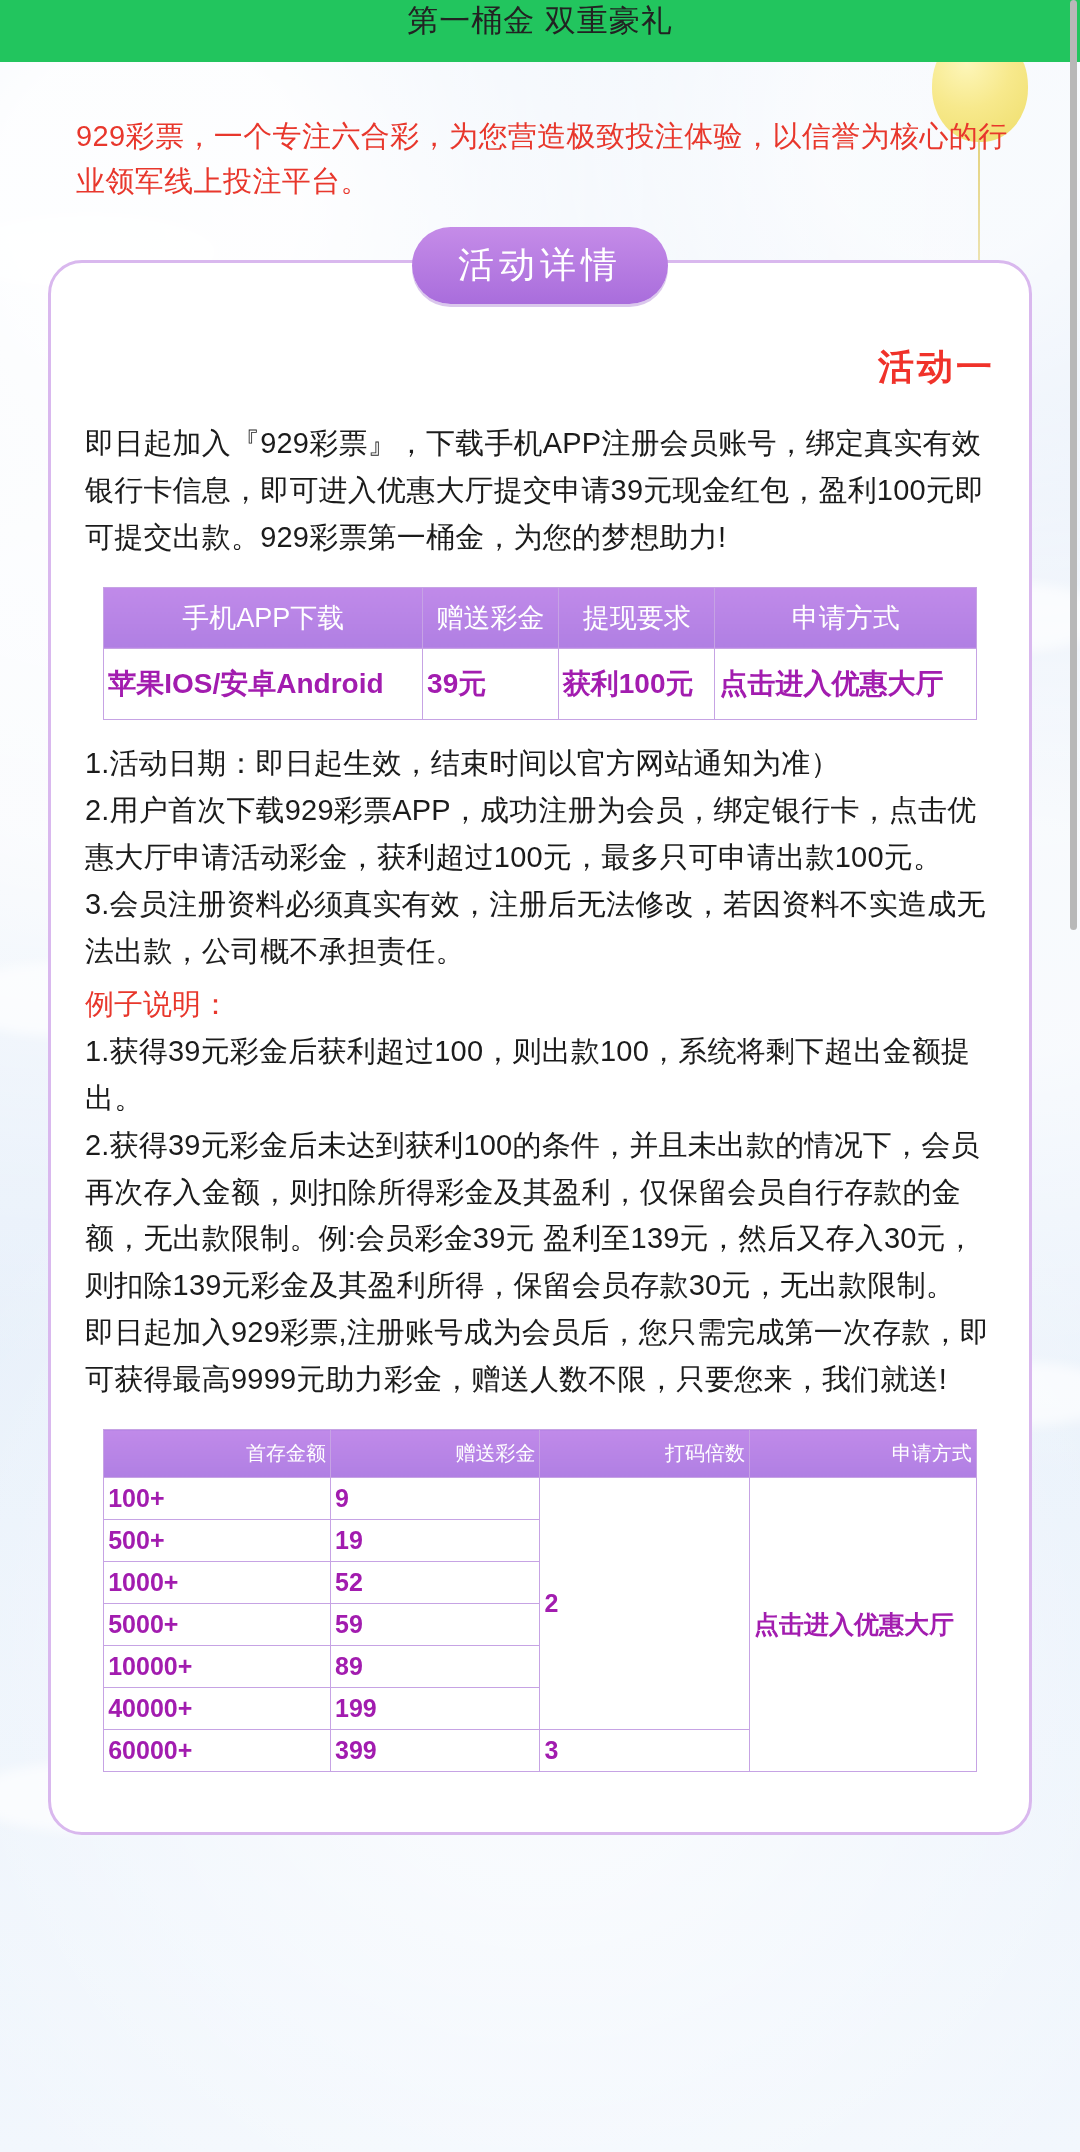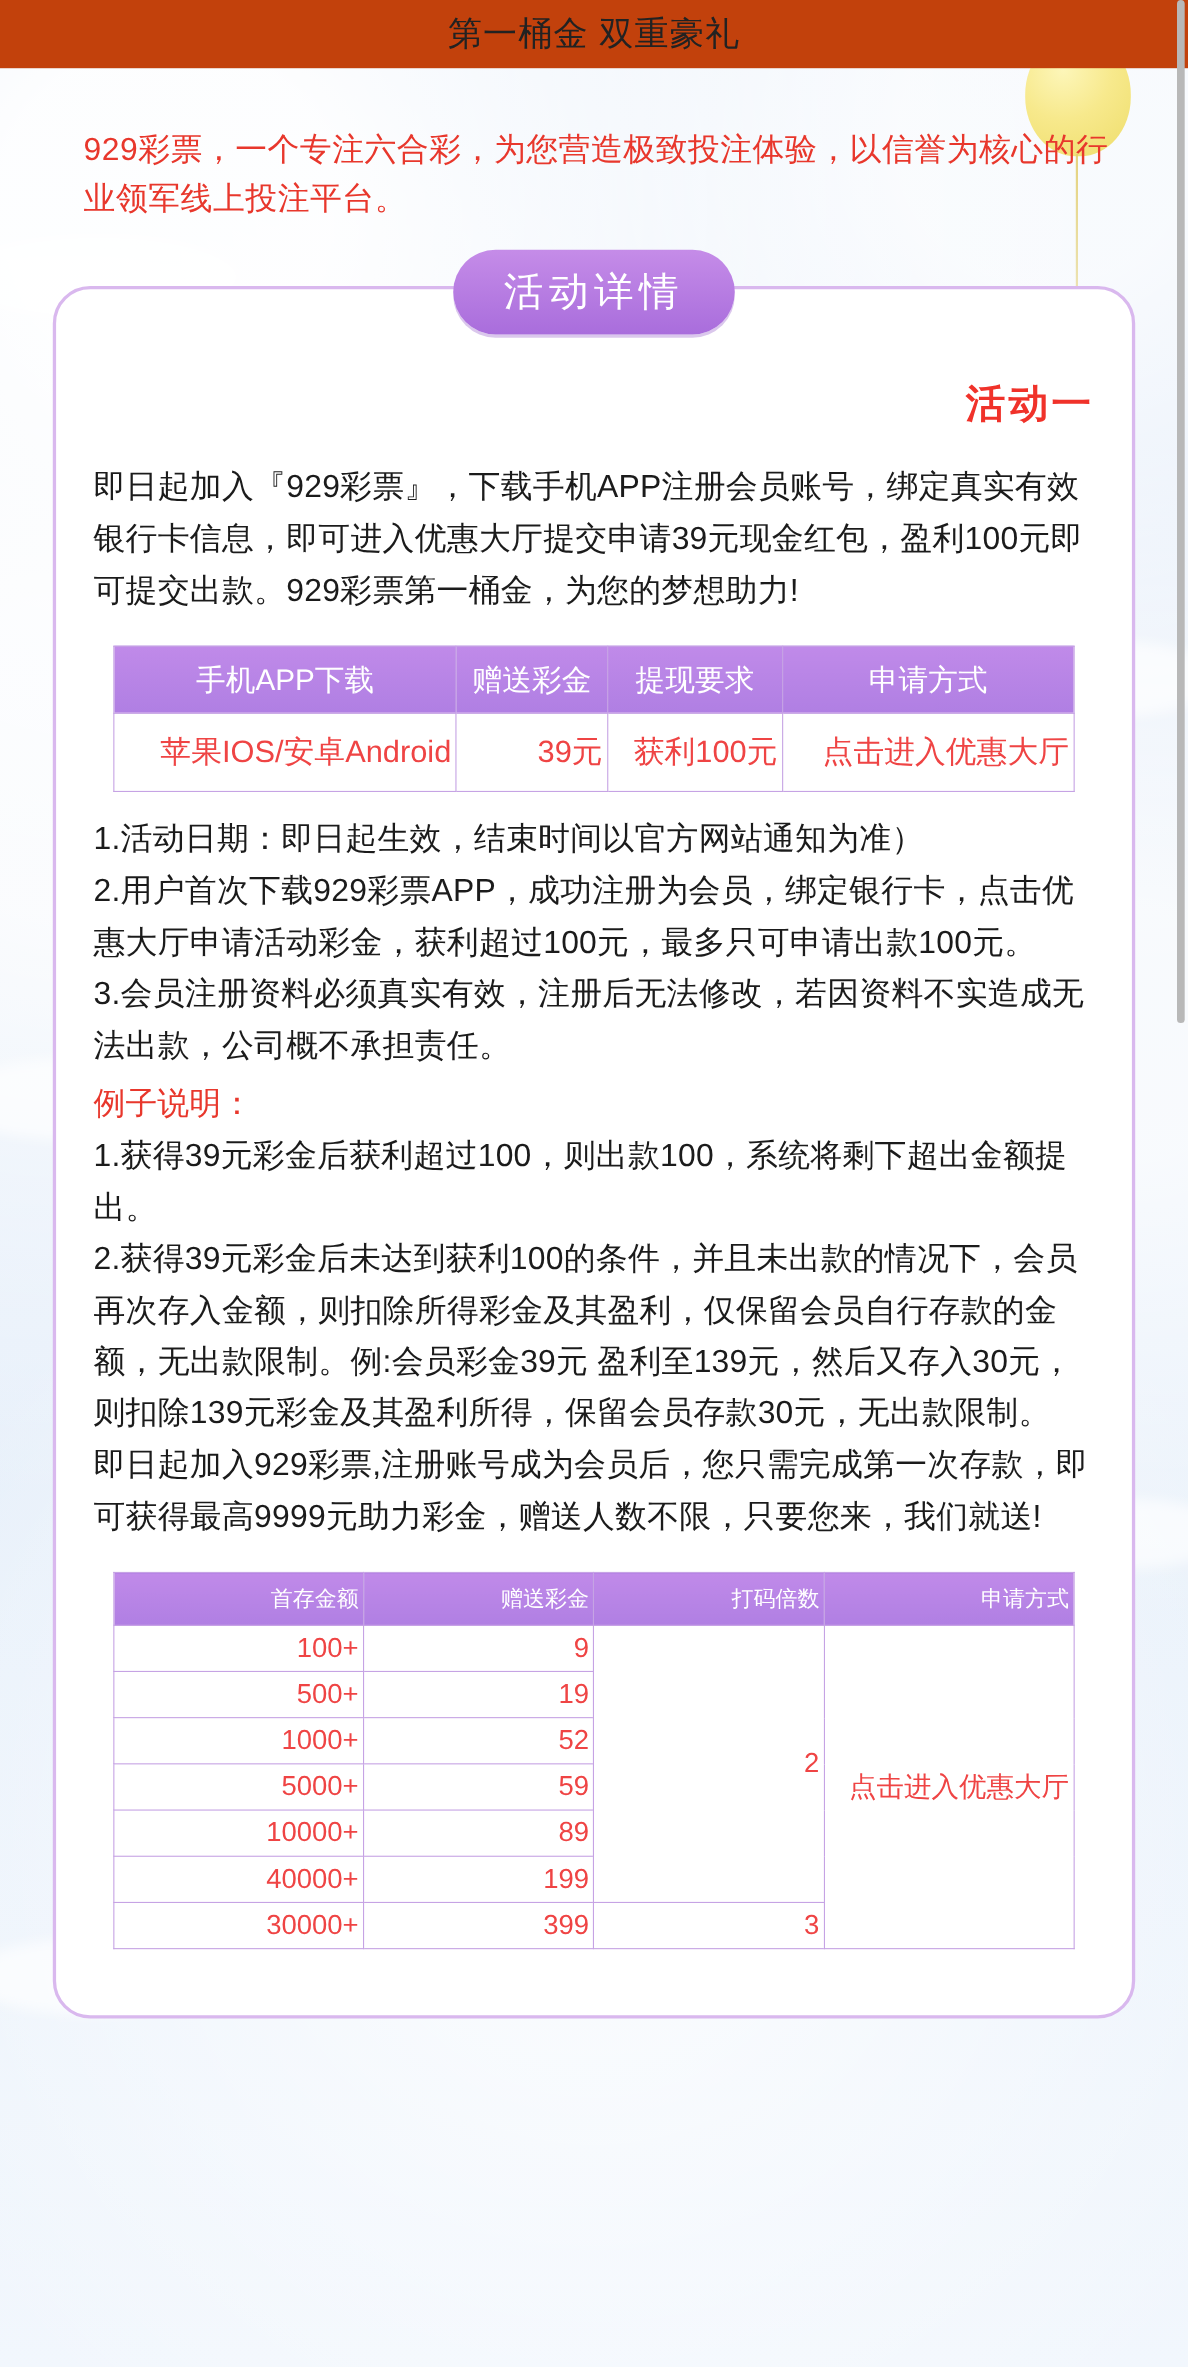--- a/index.html
+++ b/index.html
@@ -11,23 +11,23 @@
     width: 1080px;
     min-height: 2152px;
     font-family: "Liberation Sans", sans-serif;
     position: relative;
     overflow: hidden;
   }
 
   
   .topbar {
     height: 62px;
-    background: #c2410c;
+    background: #22c55e;
     display: flex;
-    align-items: center;
+    align-items: flex-start;
     justify-content: center;
     position: relative;
     z-index: 20;
   }
   .topbar-title {
     font-size: 31px;
     color: #222222;
     letter-spacing: 1px;
   }
 
@@ -162,24 +162,25 @@
     font-size: 27px;
     font-weight: normal;
     padding: 12px 6px;
     border: 1px solid #c6a3e4;
     text-align: center;
     white-space: nowrap;
   }
   table td {
     border: 1px solid #c6a3e4;
     font-size: 28px;
-    color: #ef4444;
-    text-align: right;
+    color: #a21caf;
+    text-align: left;
     padding: 16px 4px;
     white-space: nowrap;
+    font-weight: bold;
   }
   table.t2 { width: 96%; margin-left: auto; margin-right: auto; }
   table.t2 th { font-size: 20px; padding: 10px 4px; text-align: right; }
   table.t2 td {
     font-size: 25px;
     padding: 6px 4px;
   }
 
   
   .scrollbar {
@@ -278,21 +279,21 @@
         </tr>
         <tr>
           <td>10000+</td>
           <td>89</td>
         </tr>
         <tr>
           <td>40000+</td>
           <td>199</td>
         </tr>
         <tr>
-          <td>30000+</td>
+          <td>60000+</td>
           <td>399</td>
           <td rowspan="2">3</td>
         </tr>
       </tbody>
     </table>
   </div>
 </div>
 
 <div class="scrollbar"></div>
 

